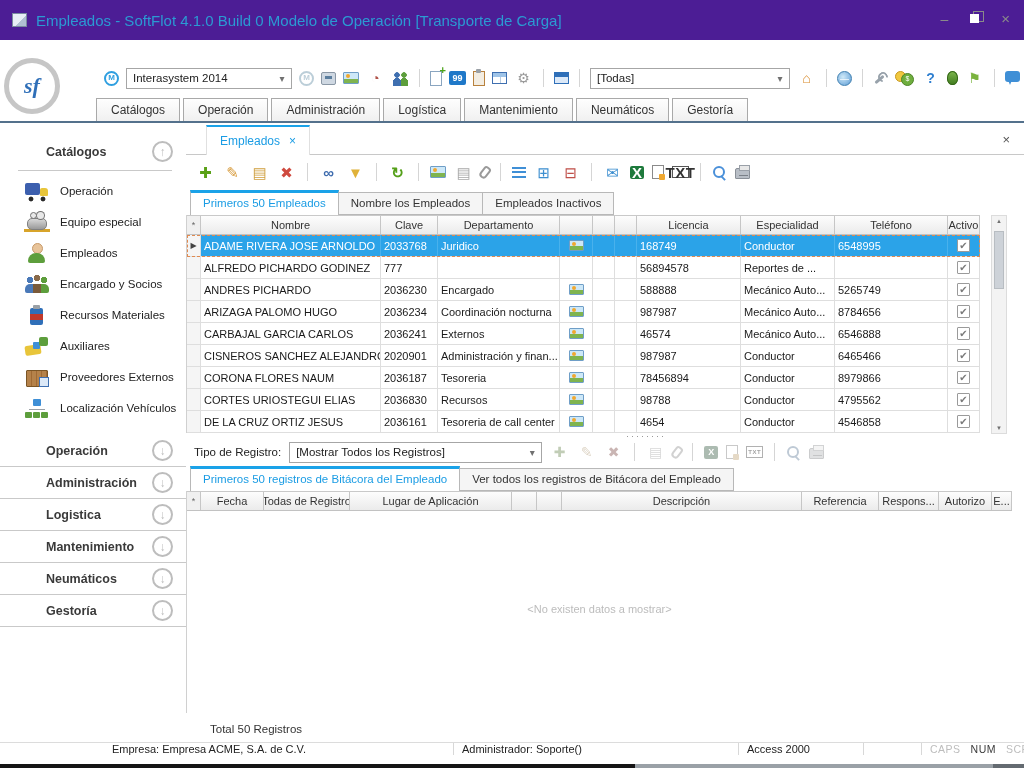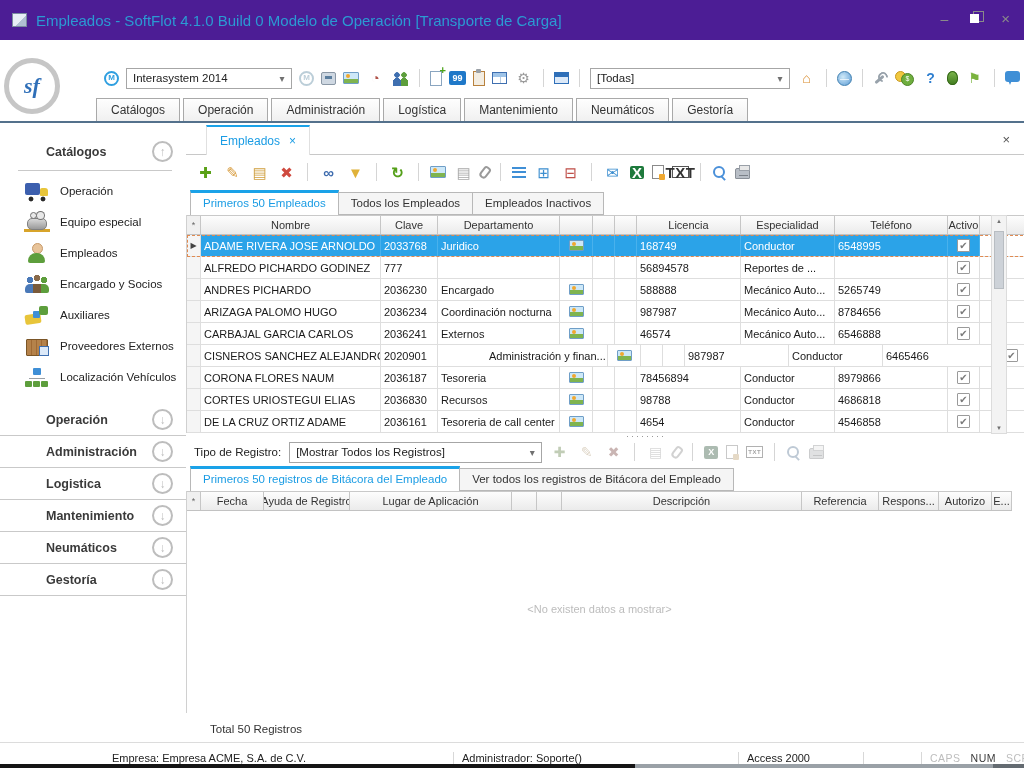--- a/index.html
+++ b/index.html
@@ -163,21 +163,21 @@
 
   .splitdots{position:absolute;top:306px;left:400px;width:120px;text-align:center;color:#8a8a8a;font-size:9px;letter-spacing:2px}
 
   
   .filterrow{position:absolute;top:314px;left:0;right:0;height:26px;display:flex;align-items:center;gap:8px;padding-left:8px}
   .filter-label{font-size:11.5px;color:#222;white-space:nowrap}
 
   .totalrow{position:absolute;top:598px;left:24px;font-size:11.5px;color:#333}
 
   
-  .statusbar{position:absolute;top:742px;left:0;right:0;height:22px;border-top:1px solid #dcdcdc;display:flex;align-items:flex-end;background:#fff}
+  .statusbar{position:absolute;top:742px;left:0;right:0;height:22px;border-top:1px solid #dcdcdc;display:flex;align-items:flex-start;background:#fff}
   .sb-cell{display:flex;align-items:center;padding-left:8px;border-right:1px solid #d8d8d8;font-size:11px;color:#222;white-space:nowrap;overflow:hidden;flex:0 0 auto}
   .sb-keys{margin-left:auto;display:flex;align-items:center;gap:10px;padding:0 8px;border-left:1px solid #d8d8d8;font-size:10.5px;letter-spacing:.5px}
   .sb-key{color:#bdbdbd}
   .sb-key.on{color:#3a3a3a}
   .bottomstrip{position:absolute;top:764px;left:0;right:0;height:4px;background:linear-gradient(90deg,#151515 0 62%,#9aa1a7 62% 97%,#646b71 97%)}
 </style>
 </head>
 <body>
 
 <div id="app">
@@ -258,20 +258,24 @@
         </div>
         <div class="side-item">
           <span class="si si-person"></span>
           <span class="side-item-label">Empleados</span>
         </div>
         <div class="side-item">
           <span class="si si-group"></span>
           <span class="side-item-label">Encargado y Socios</span>
         </div>
         <div class="side-item">
+          <span class="si si-oil"></span>
+          <span class="side-item-label">Recursos Materiales</span>
+        </div>
+        <div class="side-item">
           <span class="si si-aux"></span>
           <span class="side-item-label">Auxiliares</span>
         </div>
         <div class="side-item">
           <span class="si si-crate"></span>
           <span class="side-item-label">Proveedores Externos</span>
         </div>
         <div class="side-item">
           <span class="si si-net"></span>
           <span class="side-item-label">Localización Vehículos</span>
@@ -342,21 +346,21 @@
         <span class="tsep"></span>
         <span class="ticon ic-search"></span>
         <span class="ticon ic-print"></span>
       </div>
 
     <div id="subtabs" class="subtabs">
         <span class="tab active">
           <span>Primeros 50 Empleados</span>
         </span>
         <span class="tab">
-          <span>Todos los Empleados</span>
+          <span>Nombre los Empleados</span>
         </span>
         <span class="tab">
           <span>Empleados Inactivos</span>
         </span>
       </div>
 
     <div id="grid1" class="grid">
         <div class="ghead">
           <div class="gh first" style="width: 14px;">*</div>
           <div class="gh" style="width: 180px;">Nombre</div>
@@ -451,21 +455,21 @@
             <div class="gc" style="width: 94px;">Mecánico Auto...</div>
             <div class="gc" style="width: 113px;">6546888</div>
             <div class="gc center" style="width: 32px;">
               <span class="chk">✔</span>
             </div>
           </div>
           <div class="grow">
             <div class="gc ind" style="width: 14px;"></div>
             <div class="gc" style="width: 180px;">CISNEROS SANCHEZ ALEJANDRO</div>
             <div class="gc" style="width: 57px;">2020901</div>
-            <div class="gc" style="width: 122px; margin-left: 48px;">Administración y finan...</div>
+            <div class="gc" style="width: 122px;">Administración y finan...</div>
             <div class="gc center" style="width: 33px;">
               <span class="ic-pic cellpic"></span>
             </div>
             <div class="gc" style="width: 22px;"></div>
             <div class="gc" style="width: 22px;"></div>
             <div class="gc" style="width: 104px;">987987</div>
             <div class="gc" style="width: 94px;">Conductor</div>
             <div class="gc" style="width: 113px;">6465466</div>
             <div class="gc center" style="width: 32px;">
               <span class="chk">✔</span>
@@ -493,28 +497,28 @@
             <div class="gc" style="width: 180px;">CORTES URIOSTEGUI ELIAS</div>
             <div class="gc" style="width: 57px;">2036830</div>
             <div class="gc" style="width: 122px;">Recursos</div>
             <div class="gc center" style="width: 33px;">
               <span class="ic-pic cellpic"></span>
             </div>
             <div class="gc" style="width: 22px;"></div>
             <div class="gc" style="width: 22px;"></div>
             <div class="gc" style="width: 104px;">98788</div>
             <div class="gc" style="width: 94px;">Conductor</div>
-            <div class="gc" style="width: 113px;">4686818</div>
-            <div class="gc center" style="width: 32px;">
-              <span class="chk">✔</span>
-            </div>
-          </div>
-          <div class="grow">
-            <div class="gc ind" style="width: 14px;"></div>
-            <div class="gc" style="width: 180px;">DE LA CRUZ ORTIZ ADAME</div>
+            <div class="gc" style="width: 113px;">4795562</div>
+            <div class="gc center" style="width: 32px;">
+              <span class="chk">✔</span>
+            </div>
+          </div>
+          <div class="grow">
+            <div class="gc ind" style="width: 14px;"></div>
+            <div class="gc" style="width: 180px;">DE LA CRUZ ORTIZ JESUS</div>
             <div class="gc" style="width: 57px;">2036161</div>
             <div class="gc" style="width: 122px;">Tesoreria de call center</div>
             <div class="gc center" style="width: 33px;">
               <span class="ic-pic cellpic"></span>
             </div>
             <div class="gc" style="width: 22px;"></div>
             <div class="gc" style="width: 22px;"></div>
             <div class="gc" style="width: 104px;">4654</div>
             <div class="gc" style="width: 94px;">Conductor</div>
             <div class="gc" style="width: 113px;">4546858</div>
@@ -559,21 +563,21 @@
         </span>
         <span class="tab">
           <span>Ver todos los registros de Bitácora del Empleado</span>
         </span>
       </div>
 
     <div id="grid2" class="grid">
         <div class="ghead">
           <div class="gh first" style="width: 14px;">*</div>
           <div class="gh" style="width: 63px;">Fecha</div>
-          <div class="gh" style="width: 86px;">Ayuda de Registro</div>
+          <div class="gh" style="width: 86px;">Todas de Registro</div>
           <div class="gh" style="width: 162px;">Lugar de Aplicación</div>
           <div class="gh" style="width: 25px;"></div>
           <div class="gh" style="width: 25px;"></div>
           <div class="gh" style="width: 240px;">Descripción</div>
           <div class="gh" style="width: 77px;">Referencia</div>
           <div class="gh" style="width: 60px;">Respons...</div>
           <div class="gh" style="width: 53px;">Autorizo</div>
           <div class="gh" style="width: 20px;">E...</div>
         </div>
         <div class="gbody">

